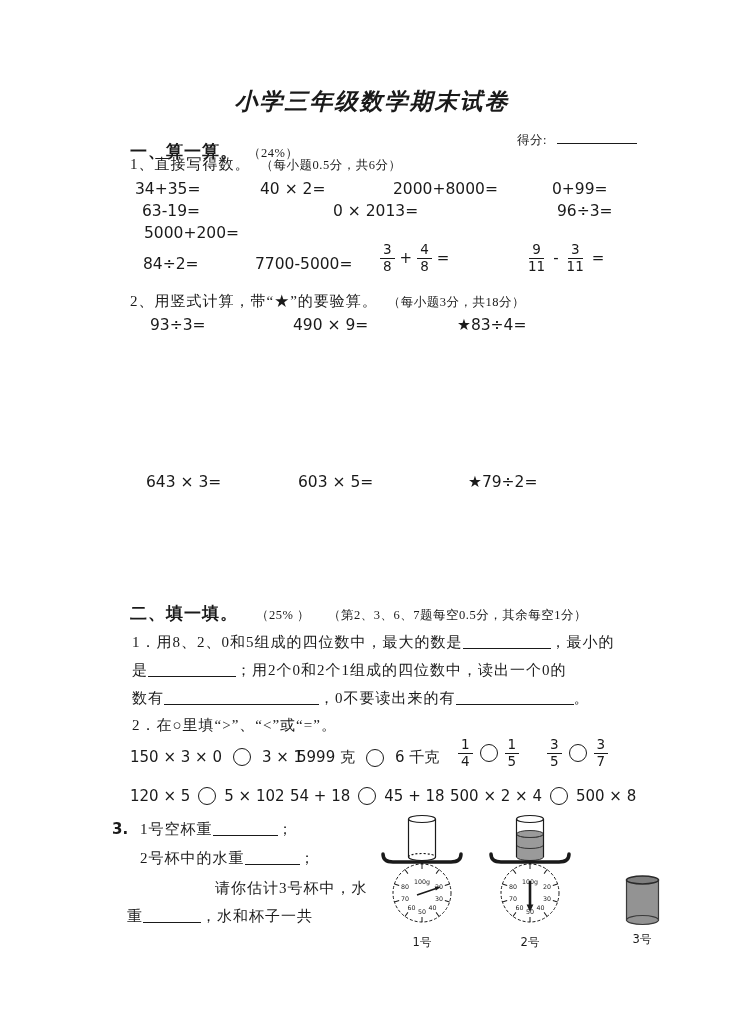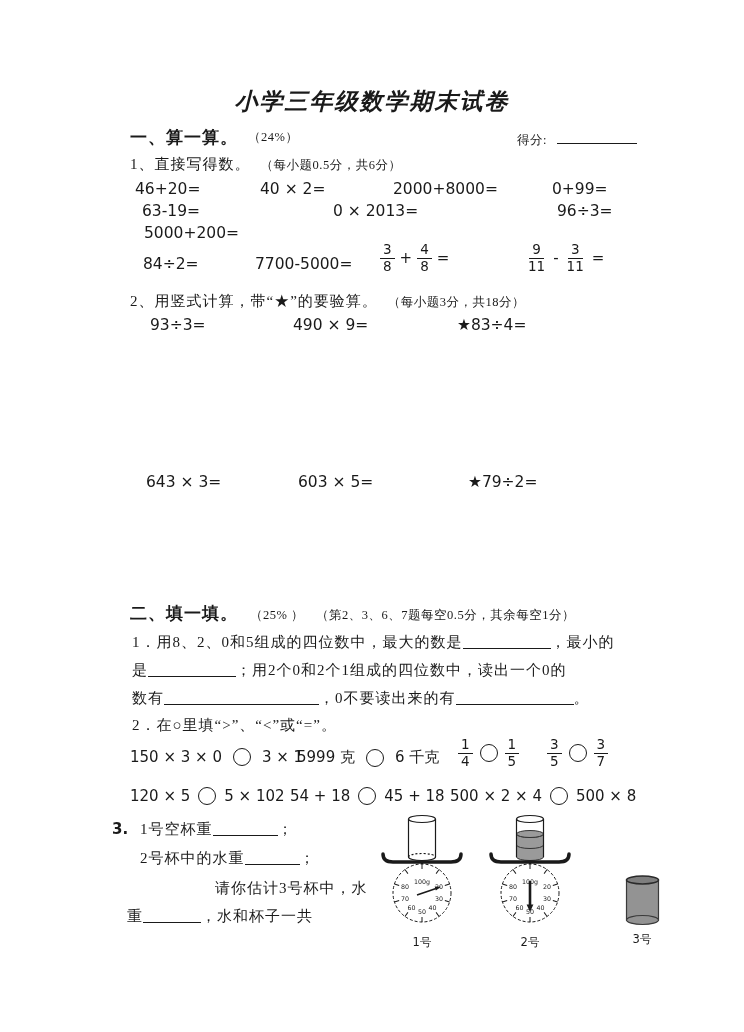--- a/index.html
+++ b/index.html
@@ -19,35 +19,35 @@
   .circ{display:inline-block;width:16px;height:16px;border:1.3px solid #1a1a1a;border-radius:50%;vertical-align:-3px;margin:0 6px;flex:0 0 auto;}
   svg text{font-family:"DejaVu Sans",sans-serif;fill:#1a1a1a;}
 </style>
 </head>
 <body>
 
 <div class="page">
 
   <div class="abs title" style="left:0;right:0;top:86px;text-align:center;">小学三年级数学期末试卷</div>
 
-  <div class="abs hrow" style="left:130px;top:126px;align-items:center;">
+  <div class="abs hrow" style="left:130px;top:140px;">
     <span class="h1">一、算一算。</span>
     <span class="note">（24%）</span>
   </div>
   <div class="abs hrow" style="left:517px;top:129px;">
     <span class="note">得分:</span>
     <span class="blank" style="width:80px"></span>
   </div>
 
   <div class="abs hrow" style="left:130px;top:155px;">
     <span class="kai">1、直接写得数。</span>
     <span class="note">（每小题0.5分，共6分）</span>
   </div>
 
-  <span class="abs m" style="left:135px;top:180px">46+20=</span>
+  <span class="abs m" style="left:135px;top:180px">34+35=</span>
   <span class="abs m" style="left:260px;top:180px">40 × 2=</span>
   <span class="abs m" style="left:393px;top:180px">2000+8000=</span>
   <span class="abs m" style="left:552px;top:180px">0+99=</span>
 
   <span class="abs m" style="left:142px;top:202px">63-19=</span>
   <span class="abs m" style="left:333px;top:202px">0 × 2013=</span>
   <span class="abs m" style="left:557px;top:202px">96÷3=</span>
 
   <span class="abs m" style="left:144px;top:224px">5000+200=</span>
 
@@ -86,21 +86,21 @@
   </div>
 
   <span class="abs m" style="left:150px;top:316px">93÷3=</span>
   <span class="abs m" style="left:293px;top:316px">490 × 9=</span>
   <span class="abs m" style="left:457px;top:316px">★83÷4=</span>
 
   <span class="abs m" style="left:146px;top:473px">643 × 3=</span>
   <span class="abs m" style="left:298px;top:473px">603 × 5=</span>
   <span class="abs m" style="left:468px;top:473px">★79÷2=</span>
 
-  <div class="abs hrow" style="left:130px;top:602px;gap:12px;justify-content:center;">
+  <div class="abs hrow" style="left:130px;top:602px;gap:18px;justify-content:center;">
     <span class="h1">二、填一填。</span>
     <span class="note">（25% ）</span>
     <span class="note">（第2、3、6、7题每空0.5分，其余每空1分）</span>
   </div>
 
   <div class="abs kai" style="left:132px;top:633px;">
     <span>1．用8、2、0和5组成的四位数中，最大的数是</span><span class="blank" style="width:88px"></span><span>，最小的</span>
   </div>
   <div class="abs kai" style="left:132px;top:661px;text-align:center;">
     <span>是</span><span class="blank" style="width:88px"></span><span>；用2个0和2个1组成的四位数中，读出一个0的</span>

